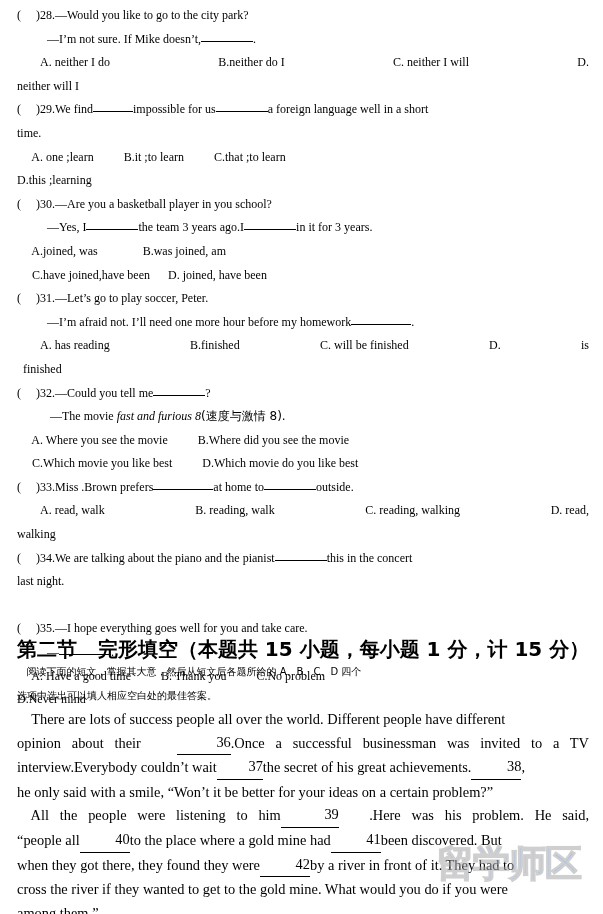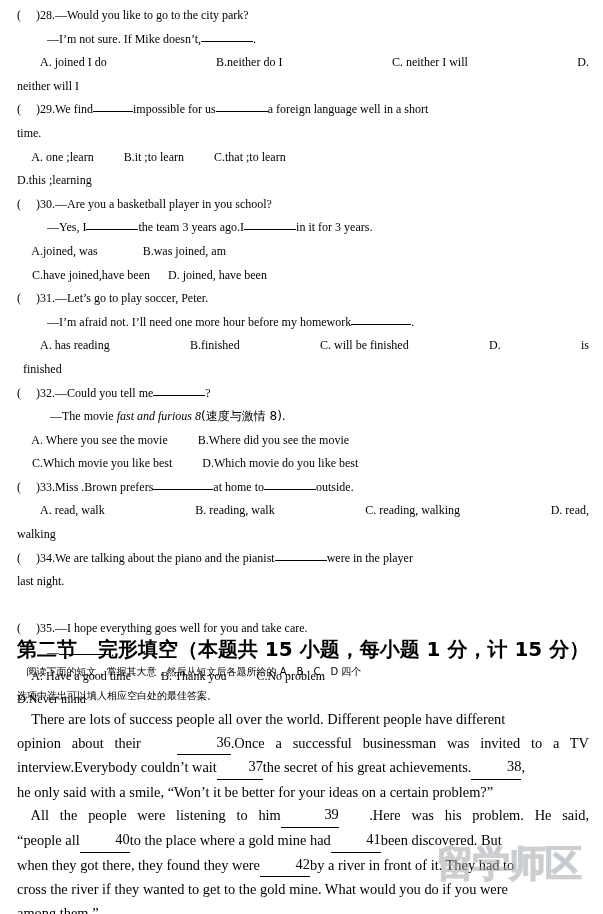--- a/index.html
+++ b/index.html
@@ -146,21 +146,21 @@
 </head>
 <body>
 
 <div class="page">
 
   <div class="body-text">
 
     <span class="ln"><span>(     )28.</span><span>—Would you like to go to the city park?</span></span>
     <span class="ln">          <span>—I’m not sure. If Mike doesn’t,</span><span class="blank b-md"></span><span>.</span></span>
     <span class="just">
-      <span style="padding-left:23px">A. joined I do</span>
+      <span style="padding-left:23px">A. neither I do</span>
       <span>B.neither do I</span>
       <span>C. neither I will</span>
       <span>D.</span>
     </span>
     <span class="ln">neither will I</span>
 
     <span class="ln"><span>(     )29.</span><span>We find</span><span class="blank b-sm"></span><span>impossible for us</span><span class="blank b-md"></span><span>a foreign language well in a short</span></span>
     <span class="ln">time.</span>
     <span class="ln">     <span>A. one ;learn</span>          <span>B.it ;to learn</span>          <span>C.that ;to learn</span></span>
     <span class="ln">D.this ;learning</span>
@@ -188,21 +188,21 @@
 
     <span class="ln"><span>(     )33.</span><span>Miss .Brown prefers</span><span class="blank b-lg"></span><span>at home to</span><span class="blank b-md"></span><span>outside.</span></span>
     <span class="just">
       <span style="padding-left:23px">A. read, walk</span>
       <span>B. reading, walk</span>
       <span>C. reading, walking</span>
       <span>D. read,</span>
     </span>
     <span class="ln">walking</span>
 
-    <span class="ln"><span>(     )34.</span><span>We are talking about the piano and the pianist</span><span class="blank b-md"></span><span>were in the player</span></span>
+    <span class="ln"><span>(     )34.</span><span>We are talking about the piano and the pianist</span><span class="blank b-md"></span><span>this in the concert</span></span>
     <span class="ln">last night.</span>
     <span class="ln"> </span>
 
     <span class="ln"><span>(     )35.</span><span>—I hope everything goes well for you and take care.</span></span>
     <span class="ln">          <span>—</span><span class="blank b-md"></span><span>.</span></span>
     <span class="ln">     <span>A. Have a good time</span>          <span>B. Thank you</span>          <span>C.No problem</span></span>
     <span class="ln">D.Never mind</span>
 
   </div>
 

